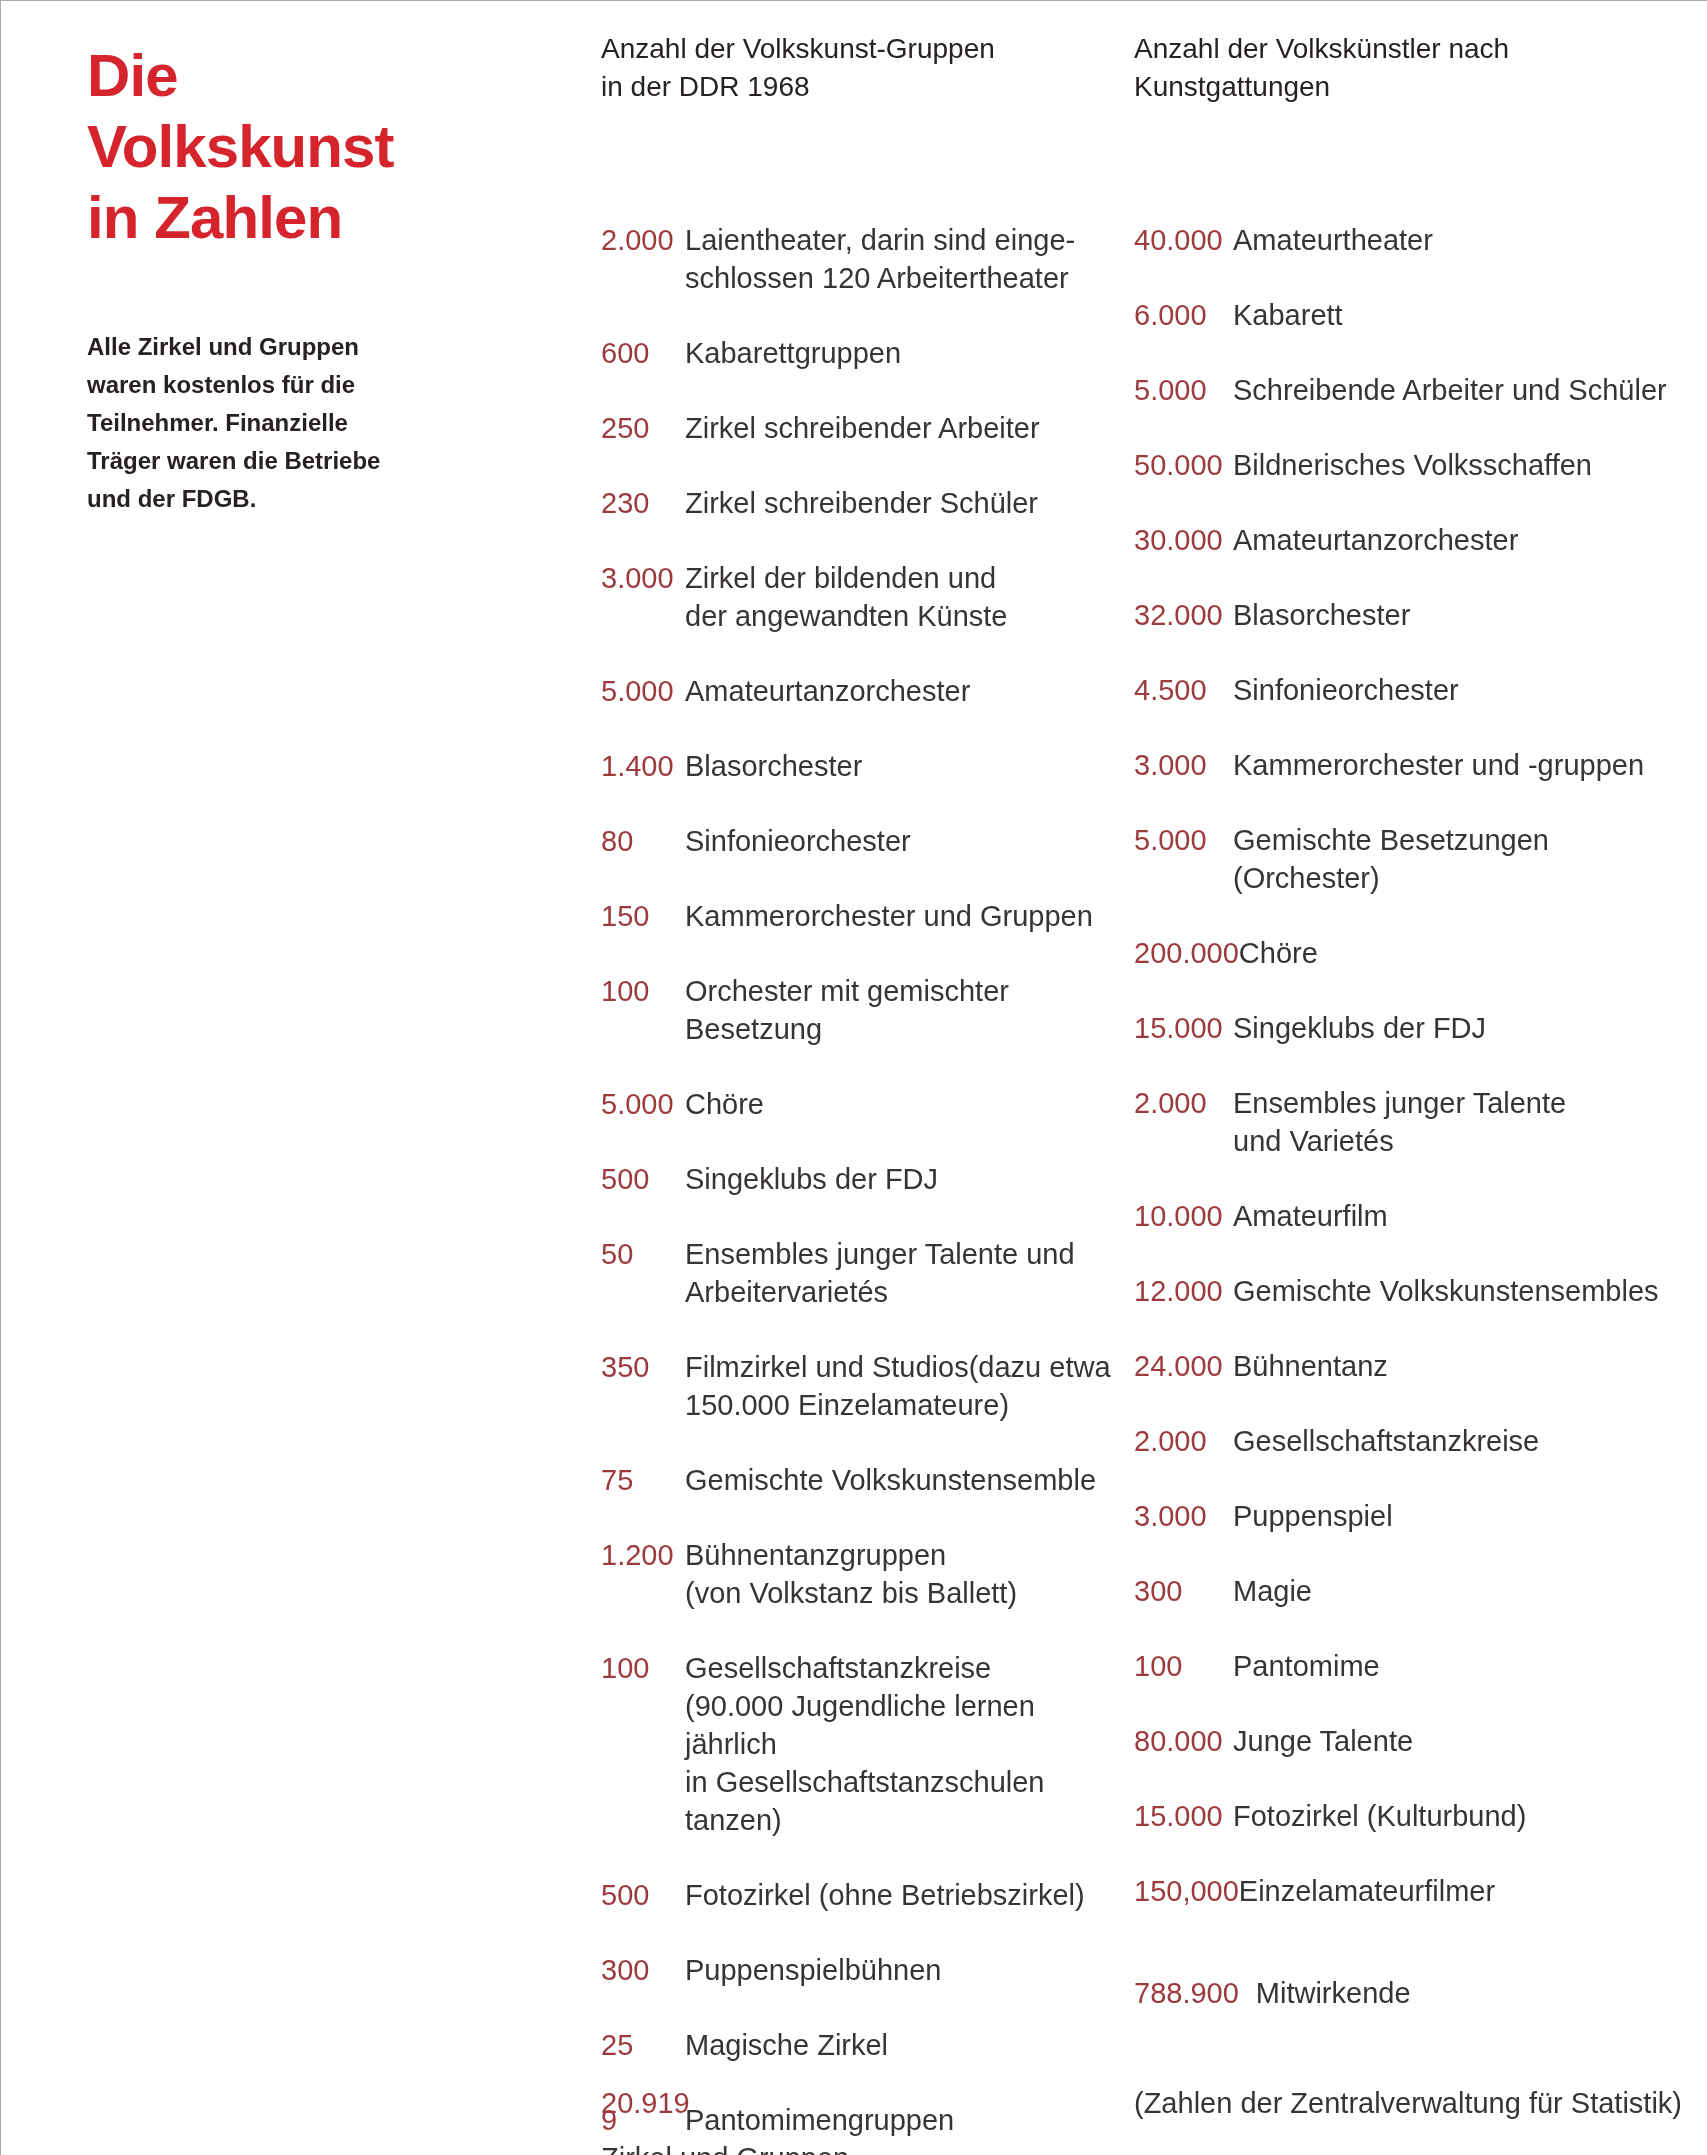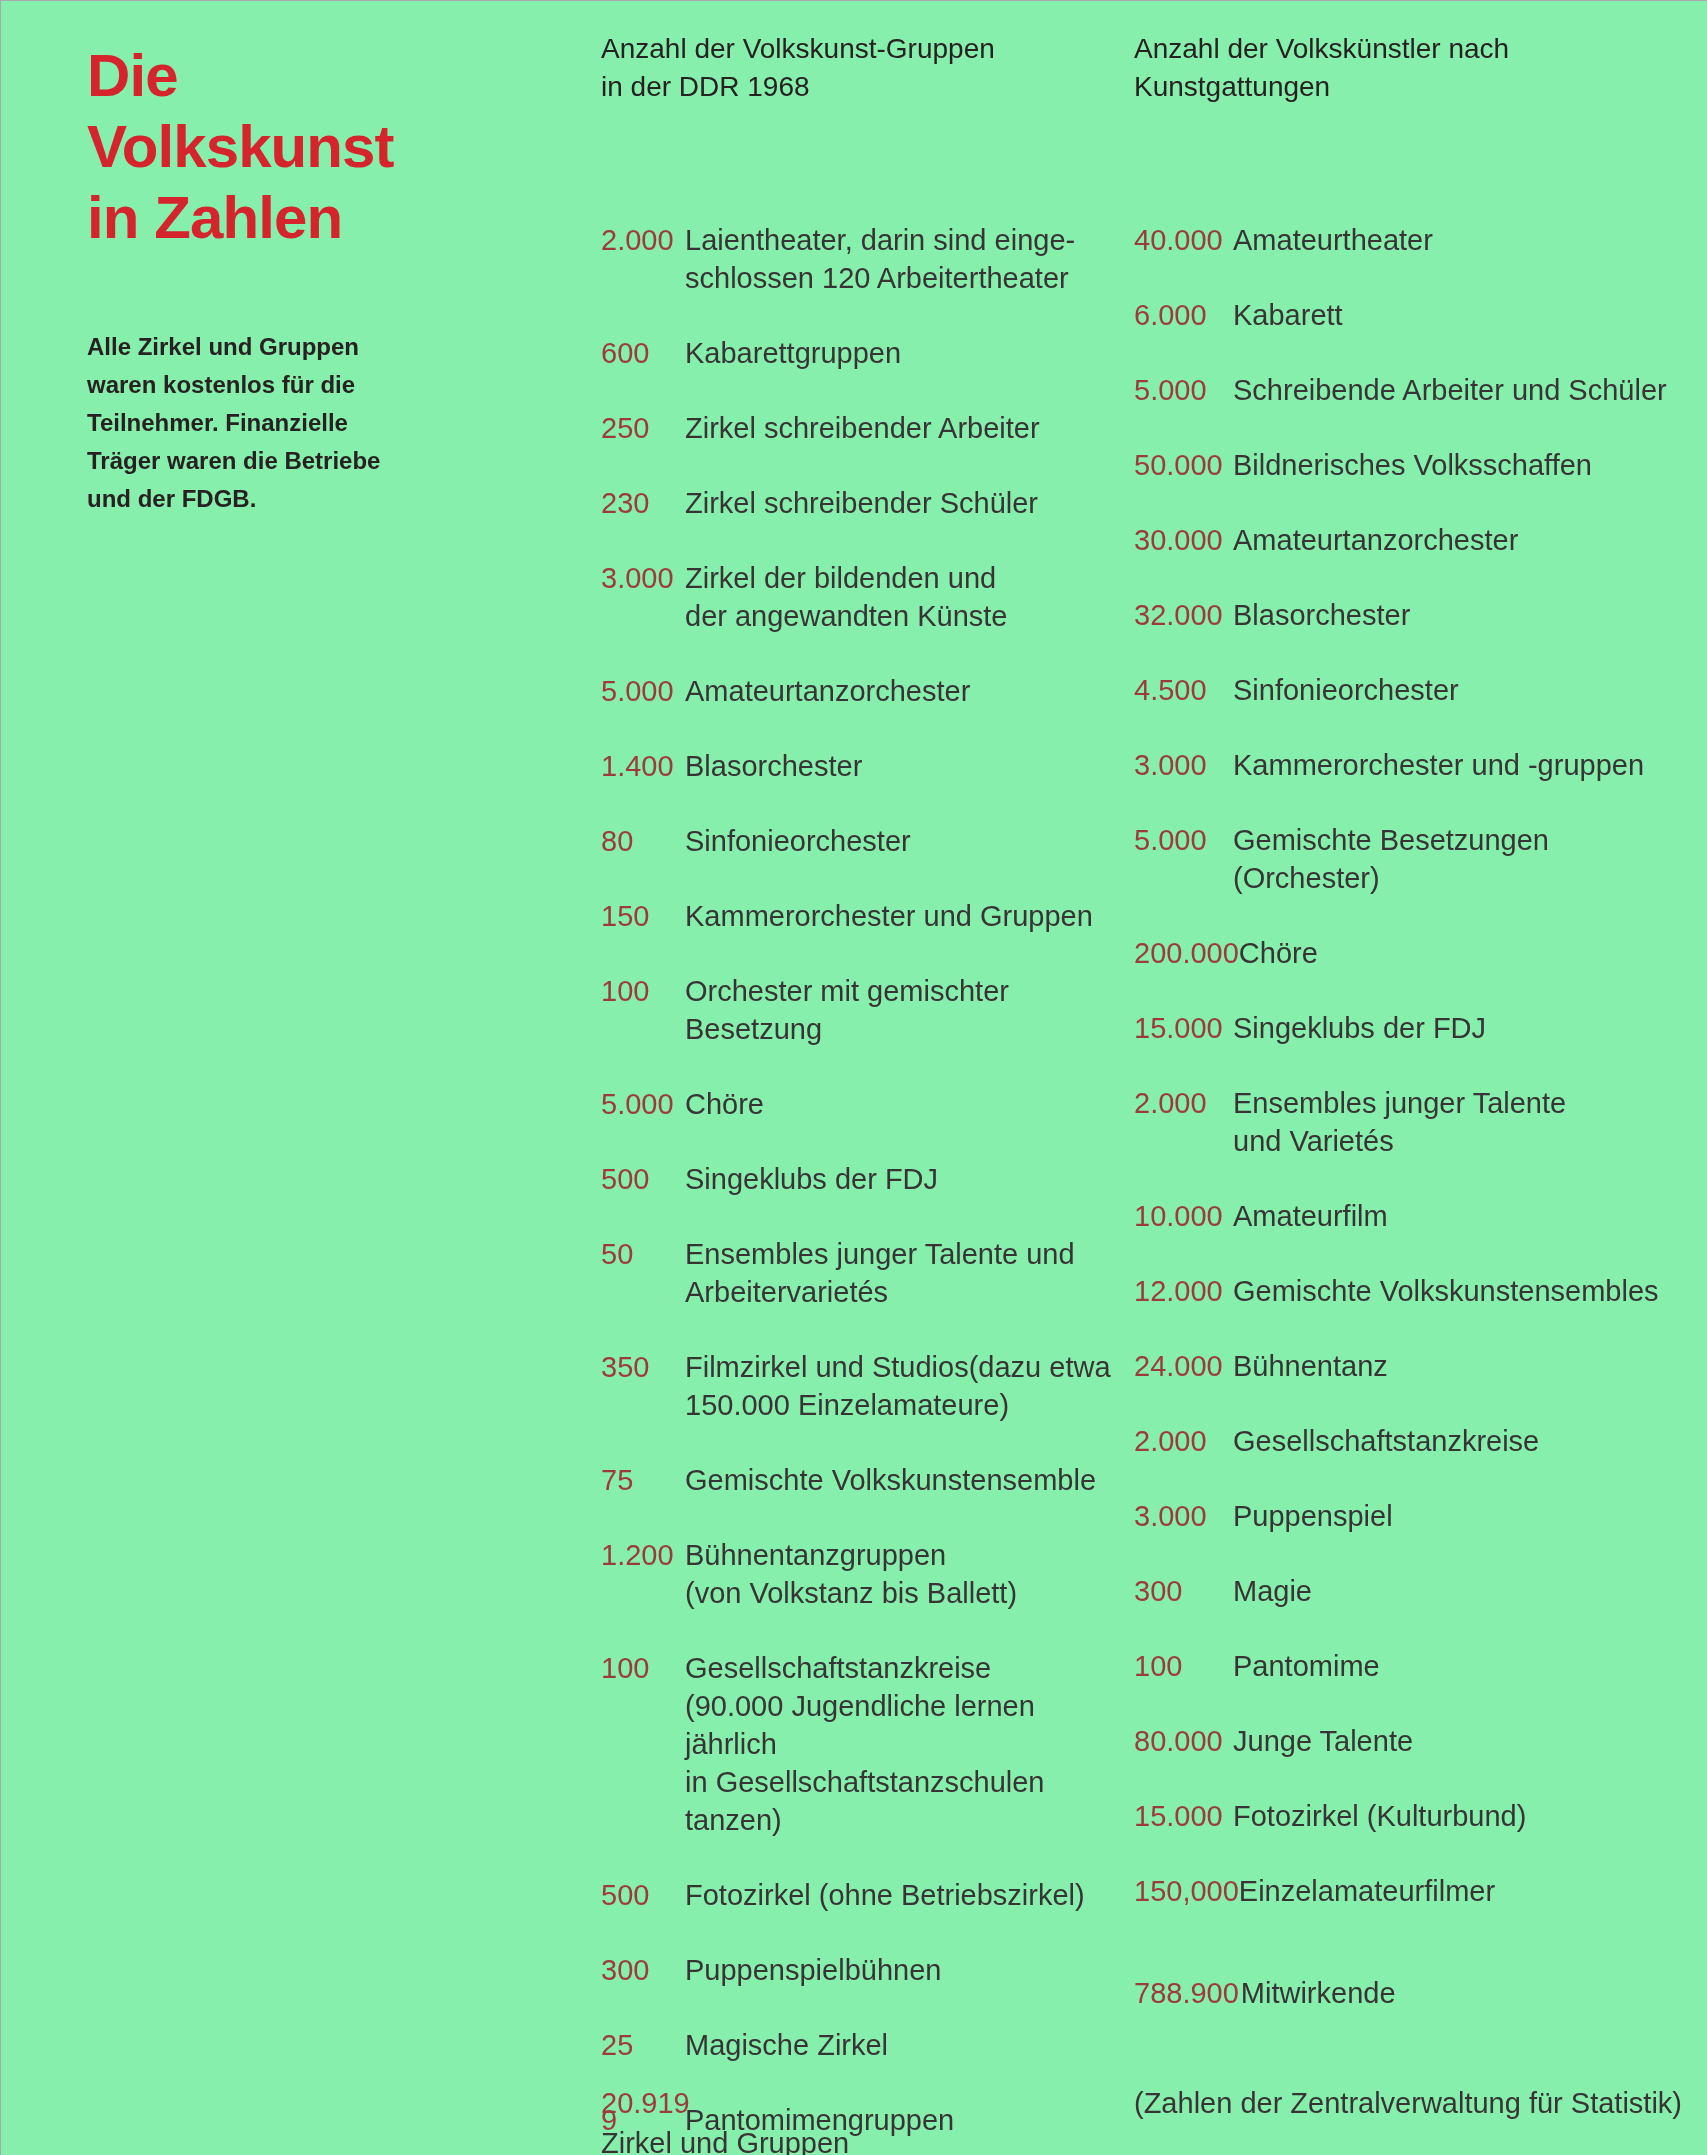--- a/index.html
+++ b/index.html
@@ -1,20 +1,20 @@
 <!DOCTYPE html>
 <html style="font-size:14.5px"><head>
 <meta charset="utf-8">
 <style>
   html,body { margin:0; padding:0; background:#e8e8e8; }
   .page {
     position:relative;
     width:1708px; height:2156px;
     margin:0 auto;
-    background:#86efac;
+    background:#ffffff;
     border:1.8px solid #a9a9a9;
     box-sizing:border-box;
     font-family:"Liberation Sans", sans-serif;
     overflow:hidden;
   }
   .title {
     position:absolute; left:86px; top:39px;
     font-size:60px; font-weight:bold; line-height:71px;
     letter-spacing:-0.9px;
     color:var(--accent-red,#d5242c);
@@ -45,21 +45,21 @@
     color:var(--number-red,#9d3a3e);
   }
   .list-artists .num { min-width:99px; }
   .lbl {
     flex:1 1 auto;
     font-size:29px; line-height:38px;
     color:var(--label-black,#383334);
     white-space:pre-line;
   }
   .total-row {
-    position:absolute; display:flex; gap:2px;
+    position:absolute; display:flex; gap:17px;
     font-size:29px; line-height:38px;
   }
   .total-groups  { left:600px;  top:2083px;flex-direction:column; }
   .total-artists { left:1133px; top:1973px; }
   .num-inline { color:var(--number-red,#9d3a3e); }
   .source-note {
     position:absolute; left:1133px; top:2083px;
     font-size:29px; line-height:38px;
     color:var(--label-black,#383334);
   }

